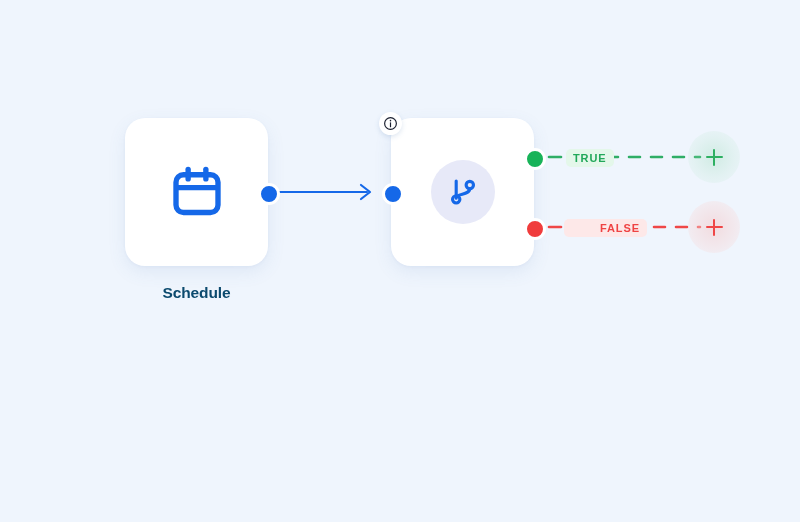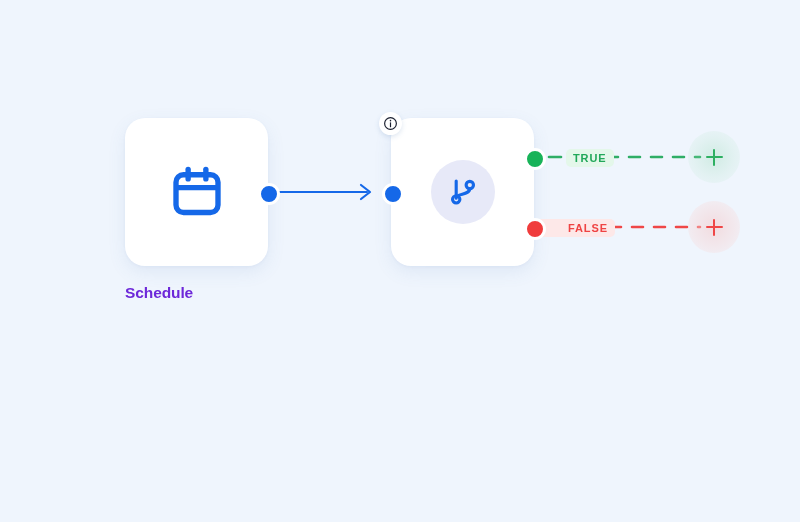--- a/index.html
+++ b/index.html
@@ -44,23 +44,24 @@
     top: 118px;
     width: 143px;
     height: 148px;
   }
 
   .node-label {
     position: absolute;
     top: 284px;
     font-size: 15.5px;
     font-weight: bold;
-    color: #6d28d9;
+    color: #0c4a6e;
     letter-spacing: -0.1px;
     white-space: nowrap;
+    text-align: center;
   }
   #label-schedule {
     left: 125px;
     width: 143px;
   }
   #label-condition {
     left: 391px;
     width: 143px;
   }
 
@@ -144,21 +145,21 @@
     z-index: 4;
     white-space: nowrap;
   }
   #pill-true {
     left: 566px;
     top: 149px;
     background: #e4f7ea;
     color: #22a85a;
   }
   #pill-false {
-    left: 532px;
+    left: 564px;
     top: 219px;
     background: #fde8e8;
     color: #ef4343;
     padding-left: 36px;
   }
 
   
   .add-btn {
     position: absolute;
     width: 52px;

